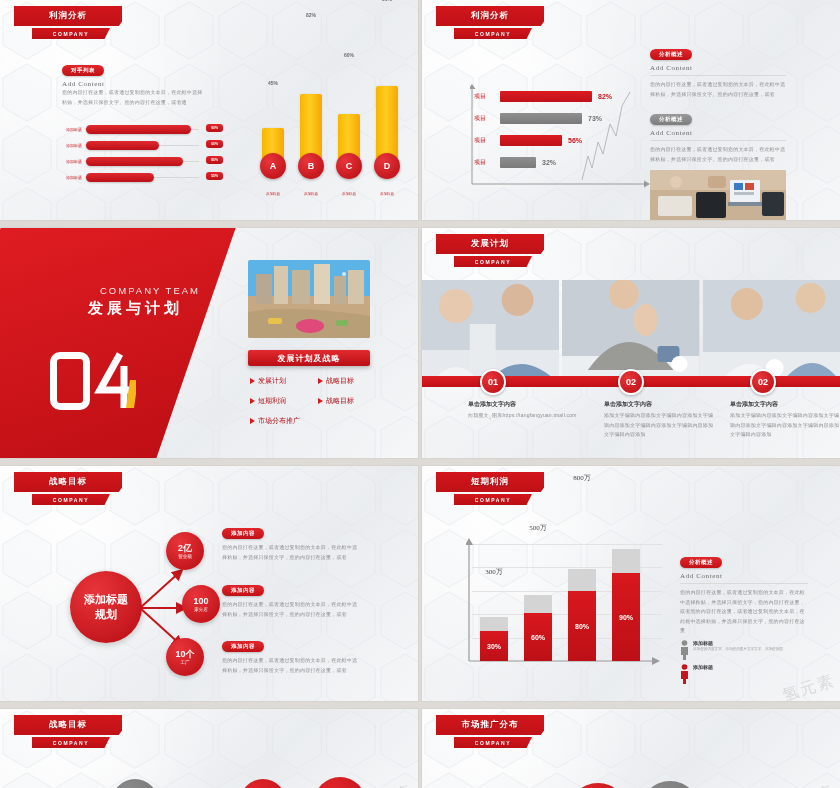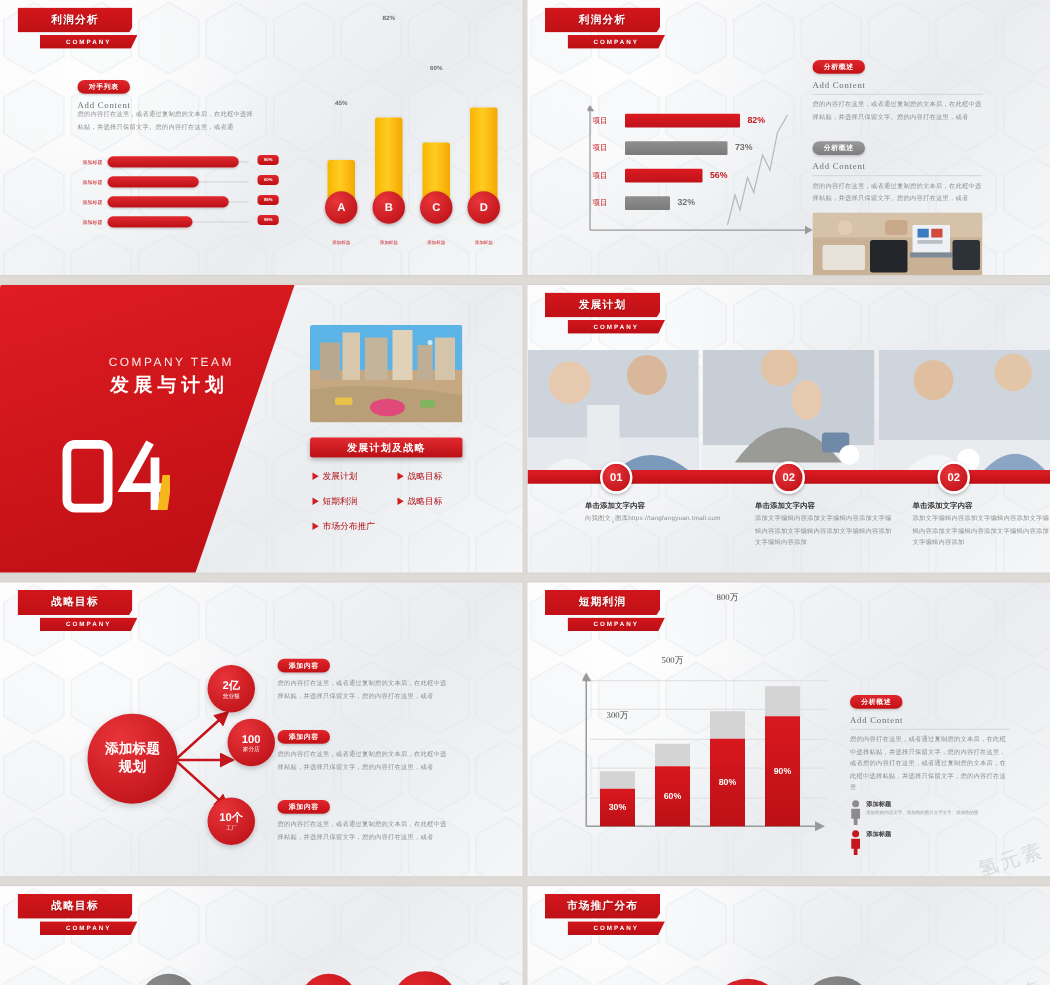--- a/index.html
+++ b/index.html
@@ -25,21 +25,21 @@
     box-shadow: 0 0 0 1px rgba(0,0,0,0.03);
   }
   
   .hexbg { position:absolute; inset:0; opacity:.55; pointer-events:none; }
   .hexbg svg { width:100%; height:100%; display:block; }
 
   
   .ribbon { position:absolute; left:14px; top:6px; z-index:5; }
   .ribbon .bar {
     background:linear-gradient(180deg,#d2161b,#bf1117);
-    color:#fff; height:20px; width:92px;
+    color:#fff; height:20px; width:108px;
     display:flex; align-items:center; justify-content:center;
     font-size:8.5px; letter-spacing:1px; font-weight:bold;
     clip-path: polygon(0 0, 100% 0, 100% 78%, 97% 100%, 0 100%);
     text-shadow:0 1px 1px rgba(0,0,0,.25);
   }
   .ribbon .sub {
     margin-left:18px; margin-top:2px;
     background:linear-gradient(180deg,#d2161b,#b90f15);
     color:#fff; height:11px; width:78px;
     display:flex; align-items:center; justify-content:center;
@@ -89,21 +89,21 @@
   .s2-bar.gray { background:linear-gradient(180deg,#8f8f8f,#7a7a7a); }
   .s2-val { font-size:7px; font-weight:bold; margin-left:6px; }
   .s2-val.red { color:#c4161c; } .s2-val.gray { color:#6f6f6f; }
   .s2-right { position:absolute; left:228px; top:42px; width:136px; }
   .s2-photo { margin-top:6px; width:136px; height:52px; border-radius:2px; overflow:hidden; }
 
   
   .s3-red { position:absolute; left:-40px; top:-12px; width:235px; height:260px;
             background:linear-gradient(160deg,#e01d22,#bd0e14);
             transform: skewX(-19deg); }
-  .s3-team { position:absolute; left:87px; top:57px; color:rgba(255,255,255,.92);
+  .s3-team { position:absolute; left:100px; top:57px; color:rgba(255,255,255,.92);
              font-size:9.5px; letter-spacing:2px; }
   .s3-title { position:absolute; left:88px; top:71px; color:#fff; font-size:15px; letter-spacing:4px; font-weight:bold;}
   .s3-numwrap{ position:absolute; left:50px; top:124px; display:flex; align-items:flex-end;}
   .s3-0 { width:40px;height:58px;border:7px solid #fff;border-radius:10px;}
   .s3-4 { position:relative; width:42px; height:58px; margin-left:4px;}
   .s3-photo { position:absolute; left:248px; top:32px; width:122px; height:78px; overflow:hidden; border-radius:2px;}
   .s3-btn { position:absolute; left:248px; top:122px; width:122px; height:16px;
             background:linear-gradient(180deg,#e22a2f,#b90f15); border-radius:2px;
             color:#fff; font-size:8px; display:flex; align-items:center; justify-content:center;
             letter-spacing:1px; box-shadow:0 2px 4px rgba(0,0,0,.25); font-weight:bold;}
@@ -491,21 +491,21 @@
         </defs>
       <line x1="2" y1="52" x2="44" y2="14" stroke="#c4161c" stroke-width="2" marker-end="url(#ah)"></line>
       <line x1="2" y1="52" x2="48" y2="52" stroke="#c4161c" stroke-width="2" marker-end="url(#ah)"></line>
       <line x1="2" y1="52" x2="44" y2="90" stroke="#c4161c" stroke-width="2" marker-end="url(#ah)"></line>
     </svg>
 
     <div class="s5-sat" style="left:166px;top:66px">
       <b>2亿</b>
       <span>营业额</span>
     </div>
-    <div class="s5-sat" style="left:182px;top:109px">
+    <div class="s5-sat" style="left:182px;top:119px">
       <b>100</b>
       <span>家分店</span>
     </div>
     <div class="s5-sat" style="left:166px;top:172px">
       <b>10个</b>
       <span>工厂</span>
     </div>
 
     <div class="s5-item" style="top:55px">
       <span class="pill">添加内容</span>

